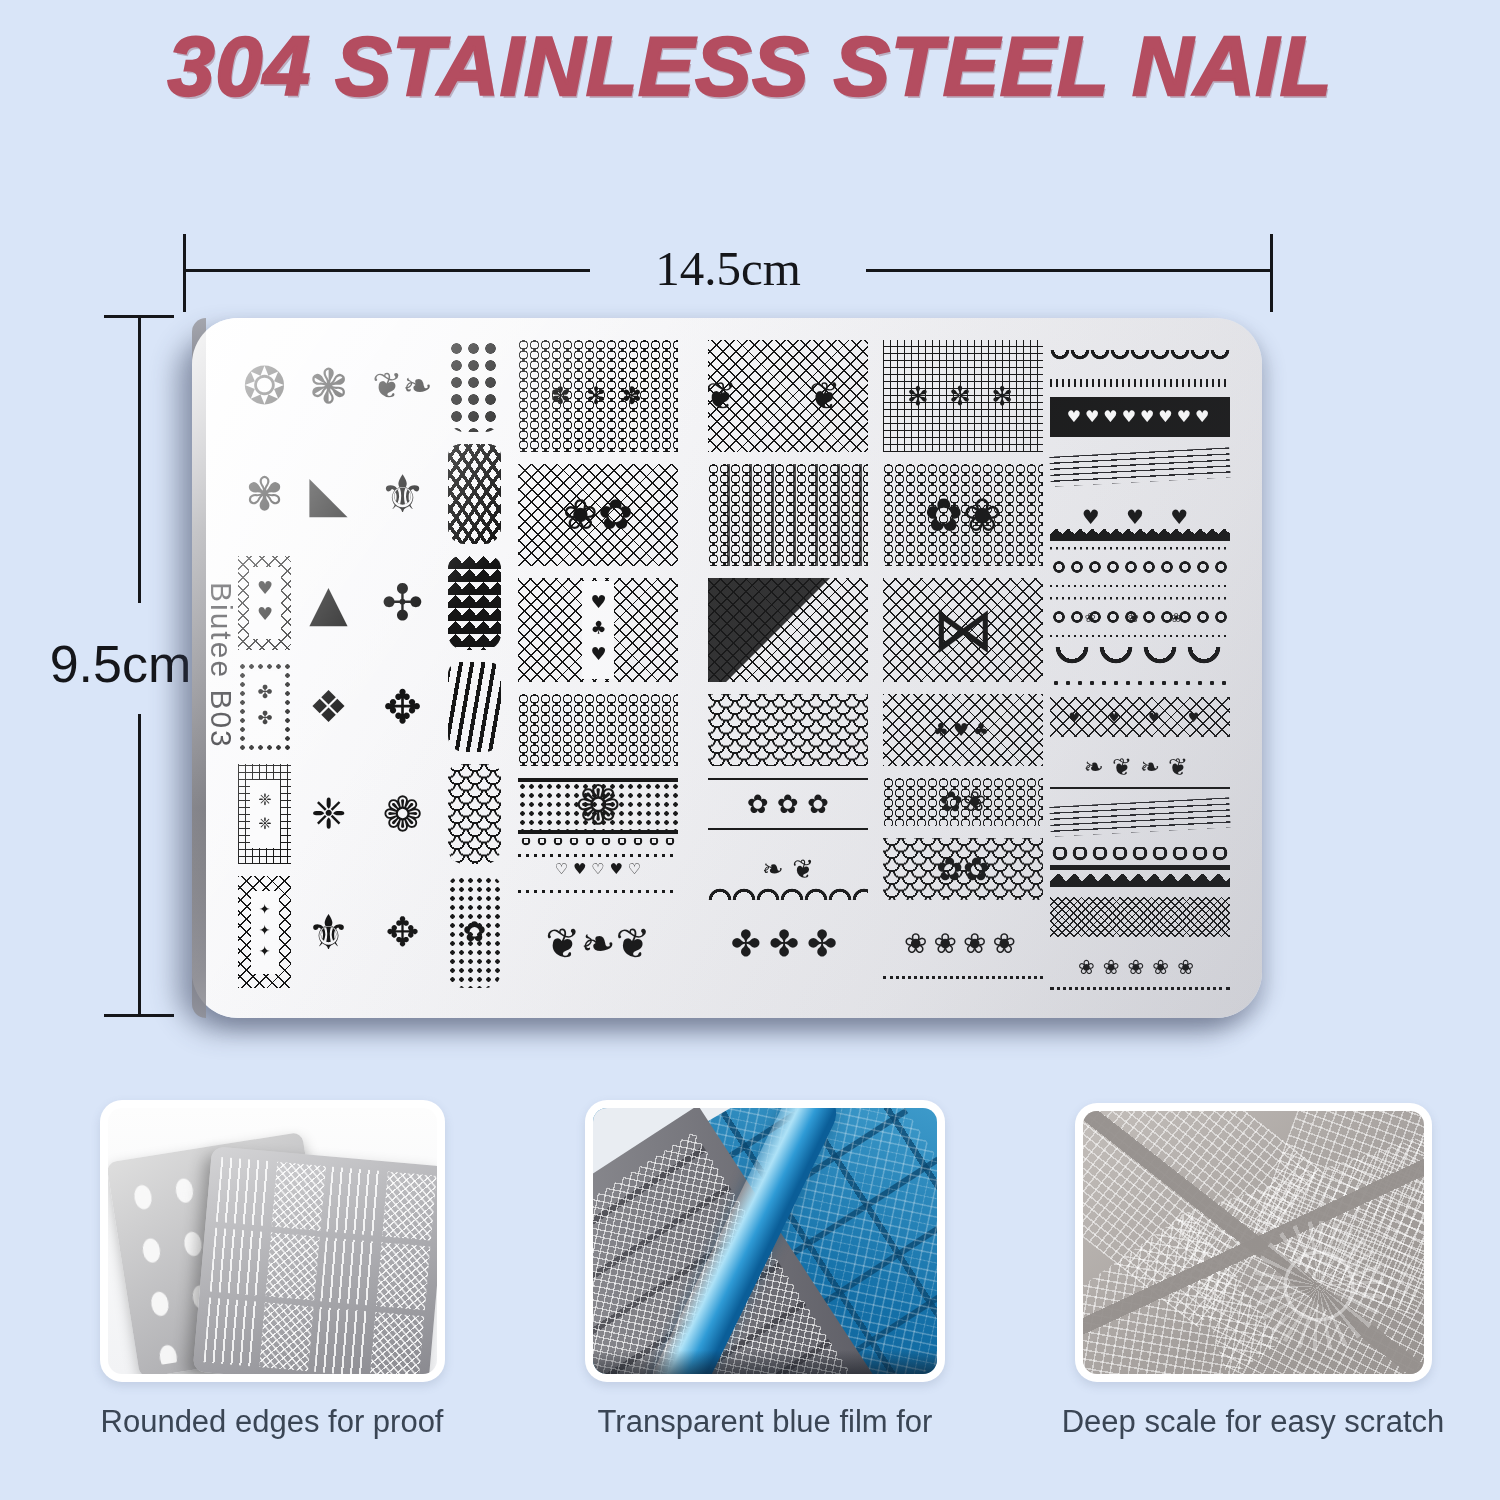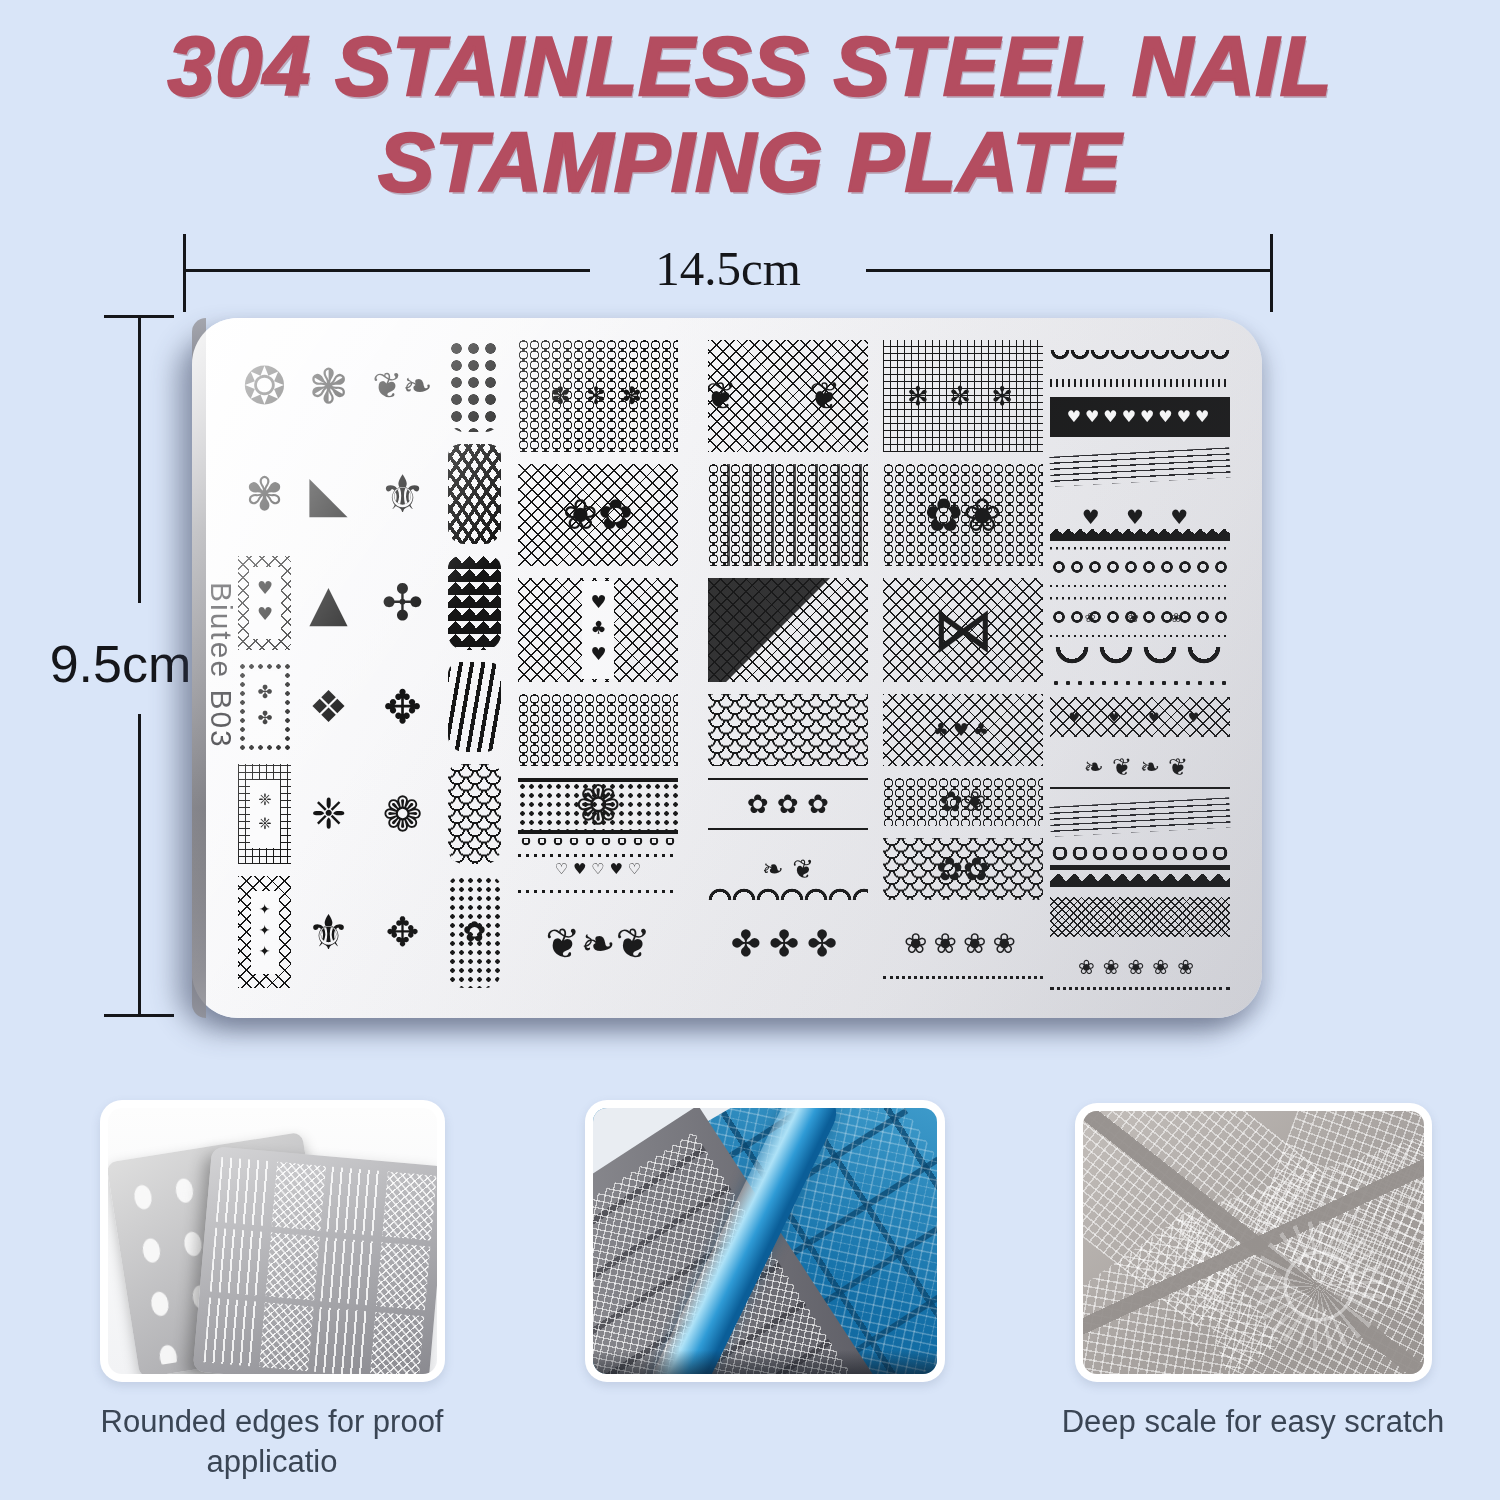--- a/index.html
+++ b/index.html
@@ -133,21 +133,20 @@
   .caption{position:absolute;top:1402px;width:460px;text-align:center;
     font-size:31px;line-height:40px;color:var(--caption-text);}
 </style>
 </head>
 <body>
 
 <div class="stage">
 
   <div class="title-block">
     <div>304 STAINLESS STEEL NAIL</div>
-    <div>STAMPING PLATE</div>
   </div>
 
   <div class="dim" style="left:183px;top:234px;width:2.5px;height:78px;"></div>
   <div class="dim" style="left:1270px;top:234px;width:2.5px;height:78px;"></div>
   <div class="dim" style="left:185px;top:269px;width:405px;height:2.5px;"></div>
   <div class="dim" style="left:866px;top:269px;width:404px;height:2.5px;"></div>
   <div class="dim-top-label">14.5cm</div>
 
   <div class="dim" style="left:104px;top:315px;width:70px;height:2.5px;"></div>
   <div class="dim" style="left:104px;top:1014px;width:70px;height:2.5px;"></div>
@@ -347,22 +346,22 @@
       <div class="patch diag" style="left:120px;top:60px;width:260px;height:220px;transform:rotate(-18deg);"></div>
       <div class="patch" style="right:-30px;top:-20px;width:180px;height:200px;transform:rotate(20deg);"></div>
       <div class="patch diag" style="left:-30px;bottom:-40px;width:200px;height:160px;transform:rotate(-35deg);"></div>
       <div class="seams"></div>
       <div class="bowmark"></div>
     </div>
   </div>
 
   <div class="caption" style="left:42px;">
     <div>Rounded edges for proof</div>
-    <div>applicatio</div>
   </div>
   <div class="caption" style="left:535px;">
+    <div>Transparent blue film for</div>
   </div>
   <div class="caption" style="left:1023px;">
     <div>Deep scale for easy scratch</div>
     <div></div>
   </div>
 
 </div>
 
 </body></html>

